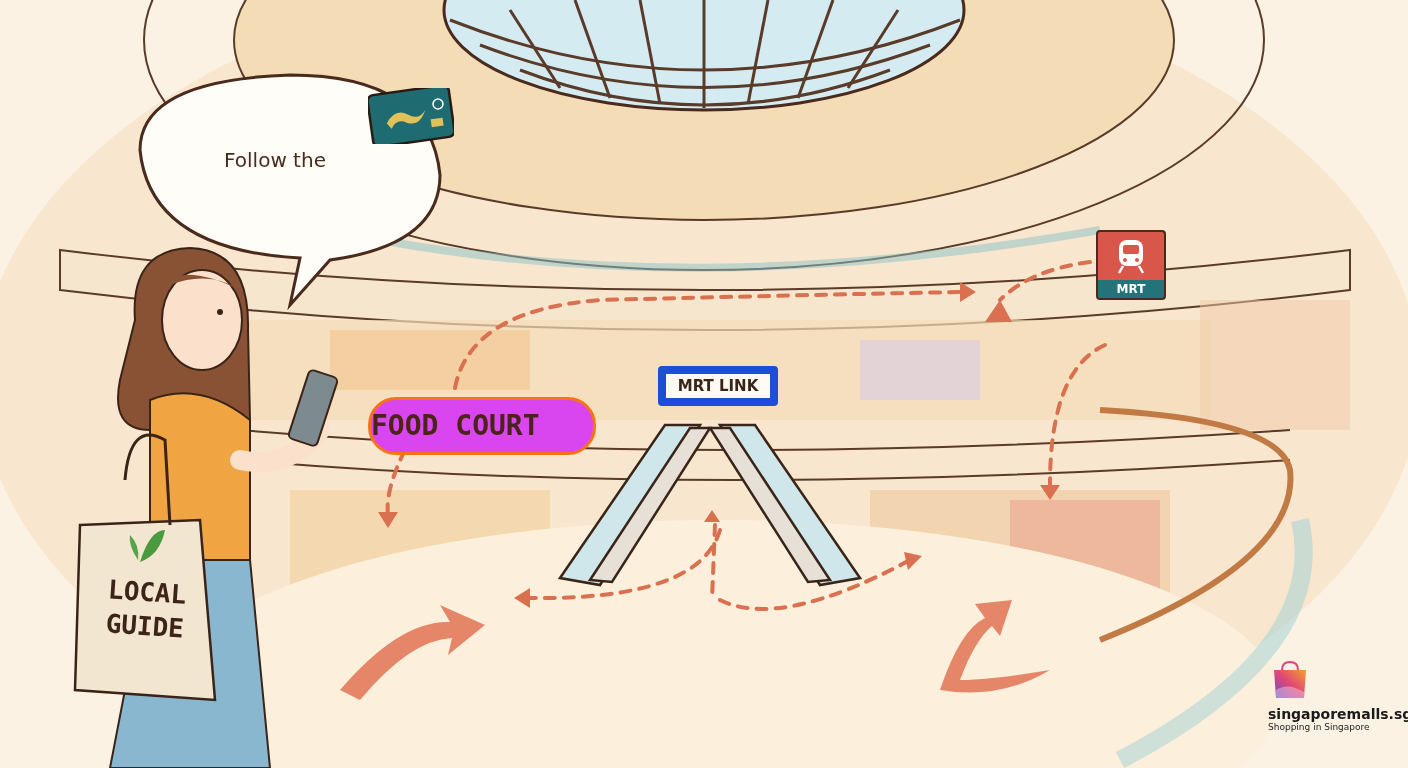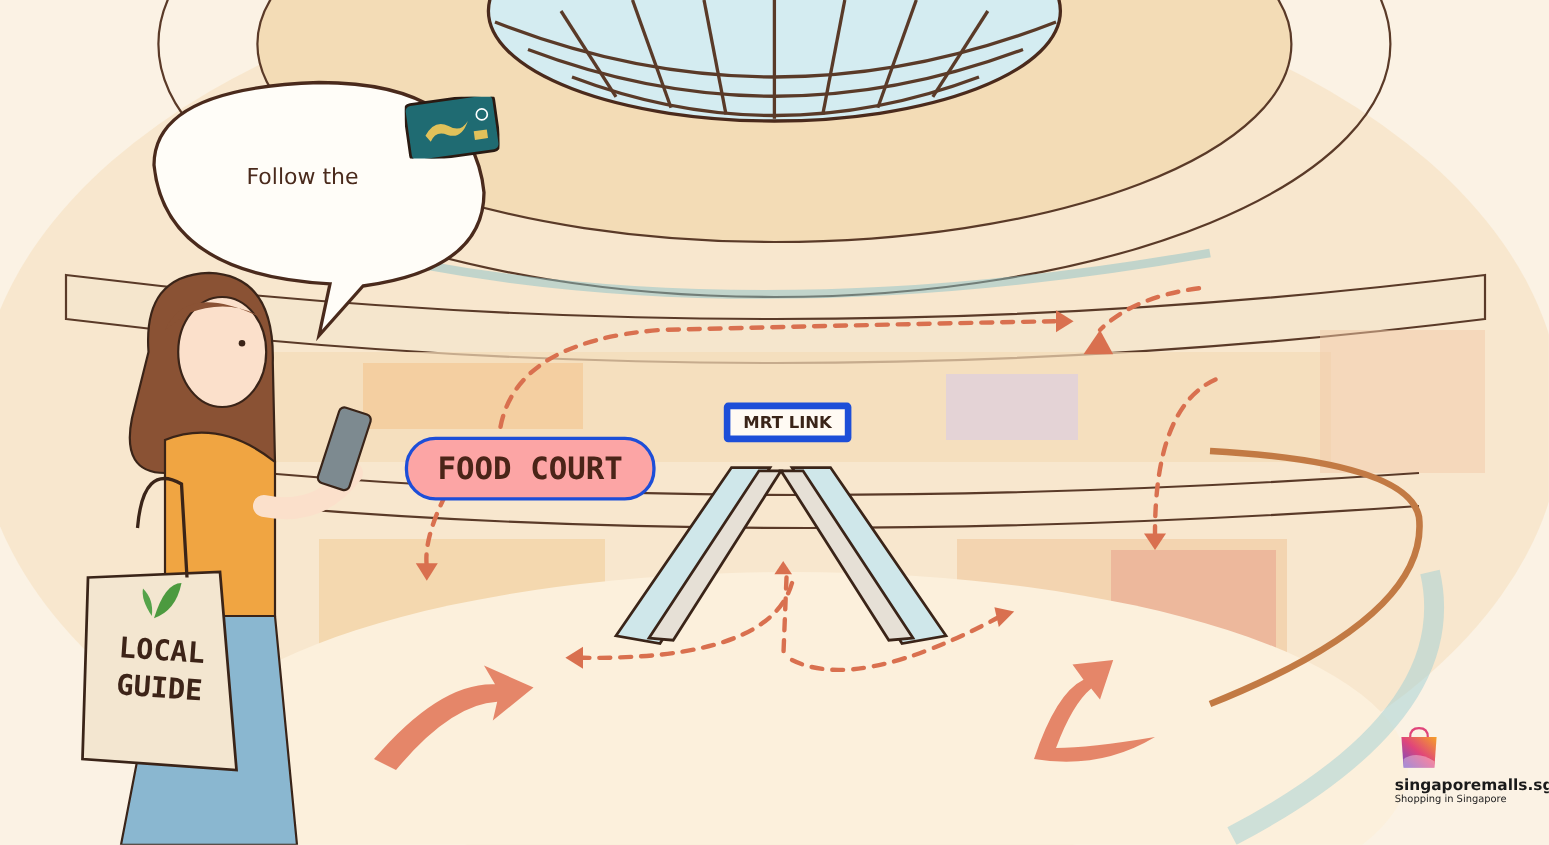--- a/index.html
+++ b/index.html
@@ -1,23 +1,23 @@
 <!DOCTYPE html>
 <html><head>
 <meta charset="utf-8">
 <style>
   html,body{margin:0;padding:0;}
   body{width:1408px;height:768px;overflow:hidden;background:#fbf2e4;font-family:"DejaVu Sans","Liberation Sans",sans-serif;}
   .scene{position:relative;width:1408px;height:768px;overflow:hidden;}
   svg.bg{position:absolute;left:0;top:0;}
   .bubble-text{position:absolute;left:170px;top:140px;width:210px;text-align:center;font-size:20px;line-height:40px;color:#4a2a1c;font-family:"DejaVu Sans",sans-serif;}
-  .label{position:absolute;background:#fca5a5;border:3px solid #1d4ed8;border-radius:28px;color:#4a2418;font-weight:bold;font-family:"DejaVu Sans Mono","Liberation Mono",monospace;text-align:center;}
+  .label{position:absolute;background:#d946ef;border:3px solid #f97316;border-radius:28px;color:#4a2418;font-weight:bold;font-family:"DejaVu Sans Mono","Liberation Mono",monospace;}
   .food{left:368px;top:397px;width:222px;height:52px;line-height:52px;font-size:28px;}
   .retail{left:658px;top:662px;width:290px;height:52px;line-height:52px;font-size:28px;}
-  .mrtlink{position:absolute;left:658px;top:366px;width:104px;height:24px;line-height:24px;border:6px solid #1d4ed8;border-radius:4px;background:#fffaf3;color:#3a2418;font-weight:bold;font-size:15px;text-align:center;font-family:"DejaVu Sans",sans-serif;}
+  .mrtlink{position:absolute;left:658px;top:366px;width:104px;height:24px;line-height:24px;border:8px solid #1d4ed8;border-radius:4px;background:#fffaf3;color:#3a2418;font-weight:bold;font-size:15px;text-align:center;font-family:"DejaVu Sans",sans-serif;}
   .mrtsign{position:absolute;left:1096px;top:230px;width:70px;height:70px;}
   .mrtsign .top{height:48px;background:#d8574a;border:2px solid #4a2a1c;border-bottom:none;border-radius:4px 4px 0 0;display:flex;align-items:center;justify-content:center;}
   .mrtsign .bot{height:18px;background:#24737a;border:2px solid #4a2a1c;border-top:none;border-radius:0 0 4px 4px;color:#fff;font-weight:bold;font-size:12px;text-align:center;line-height:18px;}
   .card{position:absolute;left:368px;top:88px;width:86px;height:56px;}
   .bag-text{position:absolute;left:86px;top:575px;width:120px;text-align:center;font-weight:bold;font-size:26px;line-height:34px;color:#3d2418;font-family:"DejaVu Sans Mono",monospace;transform:rotate(4deg);}
   .brand{position:absolute;left:1268px;top:660px;width:140px;text-align:left;}
   .brand .name{font-weight:bold;font-size:14px;color:#1a1a1a;margin-top:2px;}
   .brand .tag{font-size:9px;color:#222;}
 </style>
 </head>
@@ -116,20 +116,33 @@
     <div>Follow the</div>
   </div>
 
   <svg class="card" viewBox="0 0 86 56">
     <rect x="2" y="2" width="82" height="52" rx="6" transform="rotate(-8 43 28)" fill="#1f6b72" stroke="#2a1a12" stroke-width="2.5"></rect>
     <path d="M18,32 Q28,18 40,26 Q50,34 58,24 Q50,40 38,34 Q28,28 22,38 Z" fill="#e0c15a" transform="rotate(-8 43 28)"></path>
     <rect x="62" y="34" width="12" height="8" fill="#e0c15a" transform="rotate(-8 43 28)"></rect>
     <circle cx="70" cy="16" r="5" fill="none" stroke="#fff" stroke-width="1.5"></circle>
   </svg>
 
+  <div class="mrtsign">
+    <div class="top">
+      <svg width="32" height="36" viewBox="0 0 32 36">
+        <rect x="4" y="2" width="24" height="26" rx="8" fill="#fff"></rect>
+        <rect x="8" y="7" width="16" height="9" rx="2" fill="#d8574a"></rect>
+        <circle cx="10" cy="22" r="2" fill="#d8574a"></circle>
+        <circle cx="22" cy="22" r="2" fill="#d8574a"></circle>
+        <line x1="8" y1="28" x2="4" y2="35" stroke="#fff" stroke-width="2.5"></line>
+        <line x1="24" y1="28" x2="28" y2="35" stroke="#fff" stroke-width="2.5"></line>
+      </svg>
+    </div>
+    <div class="bot">MRT</div>
+  </div>
 
   <div class="mrtlink">MRT LINK</div>
 
   <div class="label food">FOOD COURT</div>
 
   <div class="bag-text">
     <div>LOCAL</div>
     <div>GUIDE</div>
   </div>
 

